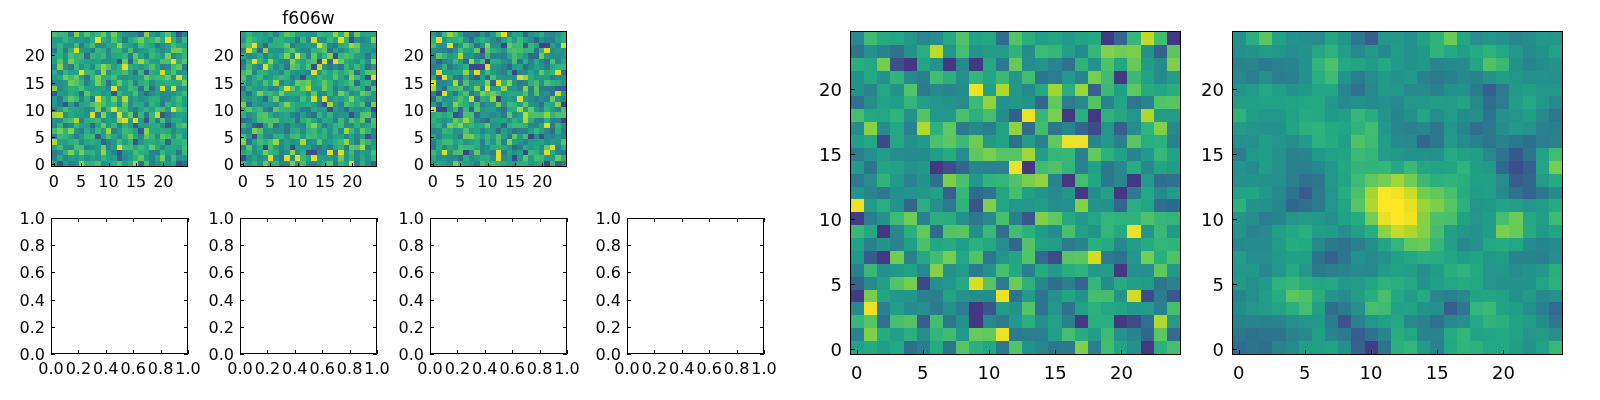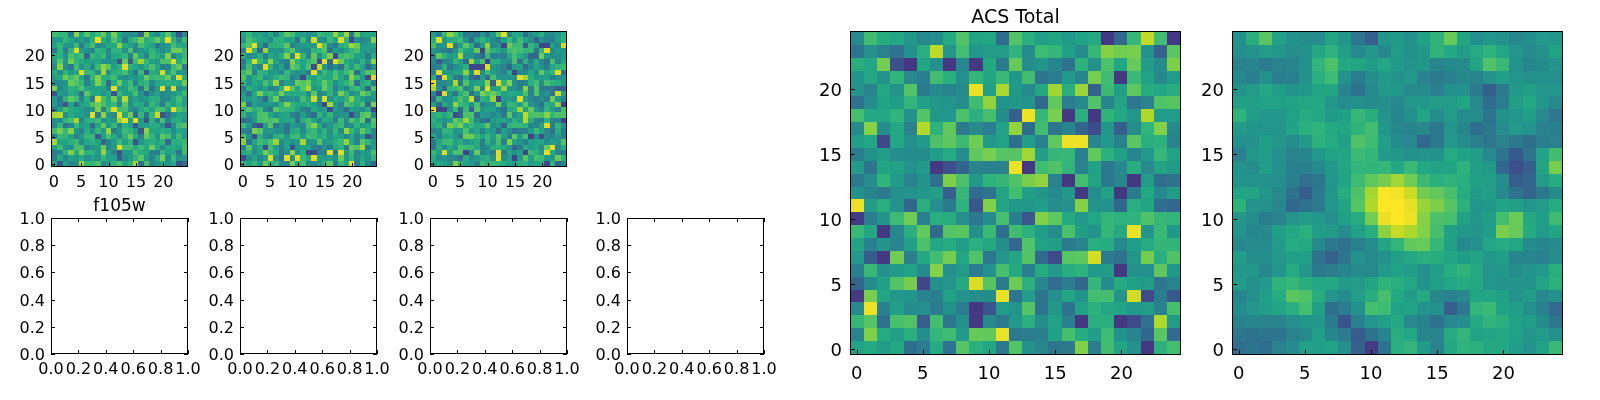--- a/index.html
+++ b/index.html
@@ -674,20 +674,21 @@
       <div class="tick" style="left: 0px; top: 106.08px; width: 4px; height: 1px;"></div>
       <div class="tl yl-small" style="top: 106.08px; left: -60px; width: 54px;">5</div>
       <div class="tick" style="left: 0px; top: 78.88px; width: 4px; height: 1px;"></div>
       <div class="tl yl-small" style="top: 78.88px; left: -60px; width: 54px;">10</div>
       <div class="tick" style="left: 0px; top: 51.68px; width: 4px; height: 1px;"></div>
       <div class="tl yl-small" style="top: 51.68px; left: -60px; width: 54px;">15</div>
       <div class="tick" style="left: 0px; top: 24.48px; width: 4px; height: 1px;"></div>
       <div class="tl yl-small" style="top: 24.48px; left: -60px; width: 54px;">20</div>
     </div>
     <div class="panel" style="left: 240px; top: 31px; width: 137px; height: 136px;">
+      <div class="title t-small">f606w</div>
       <div class="frame" style="left: 0px; top: 0px; width: 137px; height: 136px;">
         <div class="grid" style="grid-template-columns: repeat(25, 1fr); grid-template-rows: repeat(25, 1fr);">
           <div style="background: rgb(34, 163, 133);"></div>
           <div style="background: rgb(55, 183, 119);"></div>
           <div style="background: rgb(33, 162, 134);"></div>
           <div style="background: rgb(35, 165, 132);"></div>
           <div style="background: rgb(34, 151, 138);"></div>
           <div style="background: rgb(38, 171, 129);"></div>
           <div style="background: rgb(40, 131, 141);"></div>
           <div style="background: rgb(42, 174, 127);"></div>
@@ -1976,21 +1977,20 @@
       <div class="tick" style="left: 0px; top: 106.08px; width: 4px; height: 1px;"></div>
       <div class="tl yl-small" style="top: 106.08px; left: -60px; width: 54px;">5</div>
       <div class="tick" style="left: 0px; top: 78.88px; width: 4px; height: 1px;"></div>
       <div class="tl yl-small" style="top: 78.88px; left: -60px; width: 54px;">10</div>
       <div class="tick" style="left: 0px; top: 51.68px; width: 4px; height: 1px;"></div>
       <div class="tl yl-small" style="top: 51.68px; left: -60px; width: 54px;">15</div>
       <div class="tick" style="left: 0px; top: 24.48px; width: 4px; height: 1px;"></div>
       <div class="tl yl-small" style="top: 24.48px; left: -60px; width: 54px;">20</div>
     </div>
     <div class="panel" style="left: 51px; top: 218px; width: 137px; height: 136px;">
-      <div class="title t-small">f105w</div>
       <div class="frame" style="left: 0px; top: 0px; width: 137px; height: 136px;"></div>
       <div class="tick" style="left: 0px; top: 132px; width: 1px; height: 4px;"></div>
       <div class="tick" style="left: 0px; top: 0px; width: 1px; height: 4px;"></div>
       <div class="tl xl-empty" style="left: 0px; top: 141px;">0.0</div>
       <div class="tick" style="left: 27.4px; top: 132px; width: 1px; height: 4px;"></div>
       <div class="tick" style="left: 27.4px; top: 0px; width: 1px; height: 4px;"></div>
       <div class="tl xl-empty" style="left: 27.4px; top: 141px;">0.2</div>
       <div class="tick" style="left: 54.8px; top: 132px; width: 1px; height: 4px;"></div>
       <div class="tick" style="left: 54.8px; top: 0px; width: 1px; height: 4px;"></div>
       <div class="tl xl-empty" style="left: 54.8px; top: 141px;">0.4</div>
@@ -2133,21 +2133,20 @@
       <div class="tick" style="left: 133px; top: 54.4px; width: 4px; height: 1px;"></div>
       <div class="tl yl-empty" style="top: 54.4px; left: -60px; width: 54px;">0.6</div>
       <div class="tick" style="left: 0px; top: 27.2px; width: 4px; height: 1px;"></div>
       <div class="tick" style="left: 133px; top: 27.2px; width: 4px; height: 1px;"></div>
       <div class="tl yl-empty" style="top: 27.2px; left: -60px; width: 54px;">0.8</div>
       <div class="tick" style="left: 0px; top: 0px; width: 4px; height: 1px;"></div>
       <div class="tick" style="left: 133px; top: 0px; width: 4px; height: 1px;"></div>
       <div class="tl yl-empty" style="top: 0px; left: -60px; width: 54px;">1.0</div>
     </div>
     <div class="panel" style="left: 850px; top: 31px; width: 331px; height: 324px;">
-      <div class="title t-large">ACS Total</div>
       <div class="frame" style="left: 0px; top: 0px; width: 331px; height: 324px;">
         <div class="grid" style="grid-template-columns: repeat(25, 1fr); grid-template-rows: repeat(25, 1fr);">
           <div style="background: rgb(39, 136, 141);"></div>
           <div style="background: rgb(64, 187, 113);"></div>
           <div style="background: rgb(38, 171, 129);"></div>
           <div style="background: rgb(35, 167, 132);"></div>
           <div style="background: rgb(34, 151, 138);"></div>
           <div style="background: rgb(38, 138, 141);"></div>
           <div style="background: rgb(37, 142, 140);"></div>
           <div style="background: rgb(36, 169, 131);"></div>

